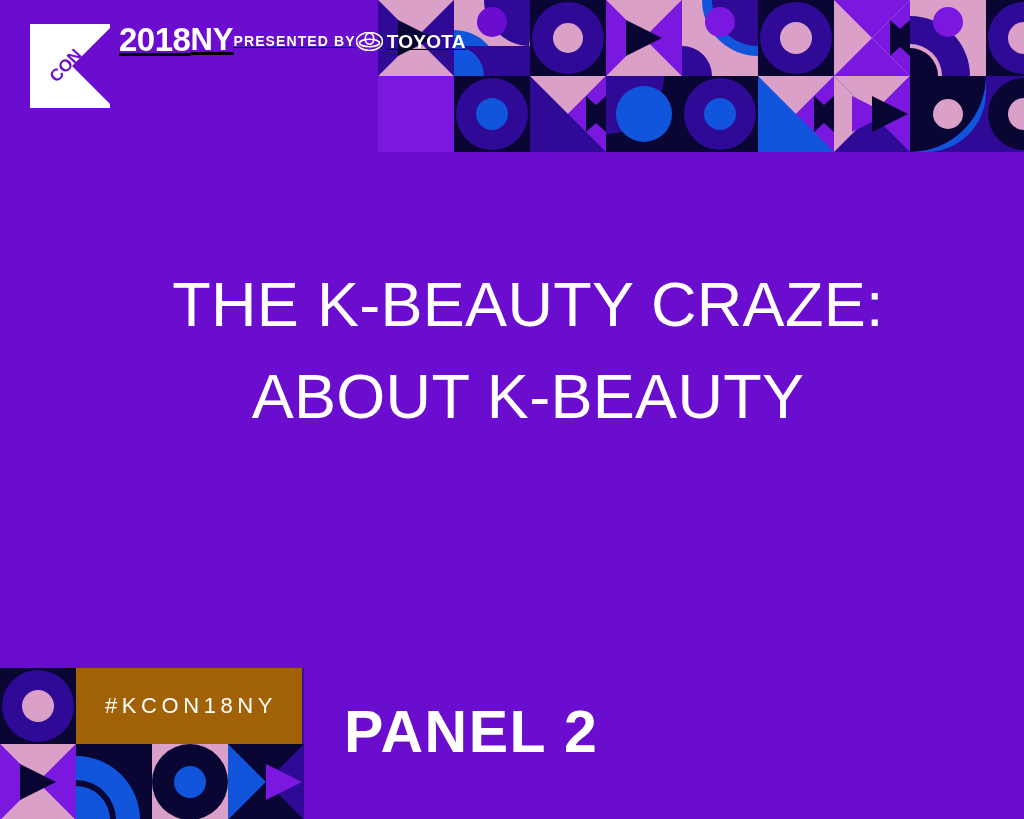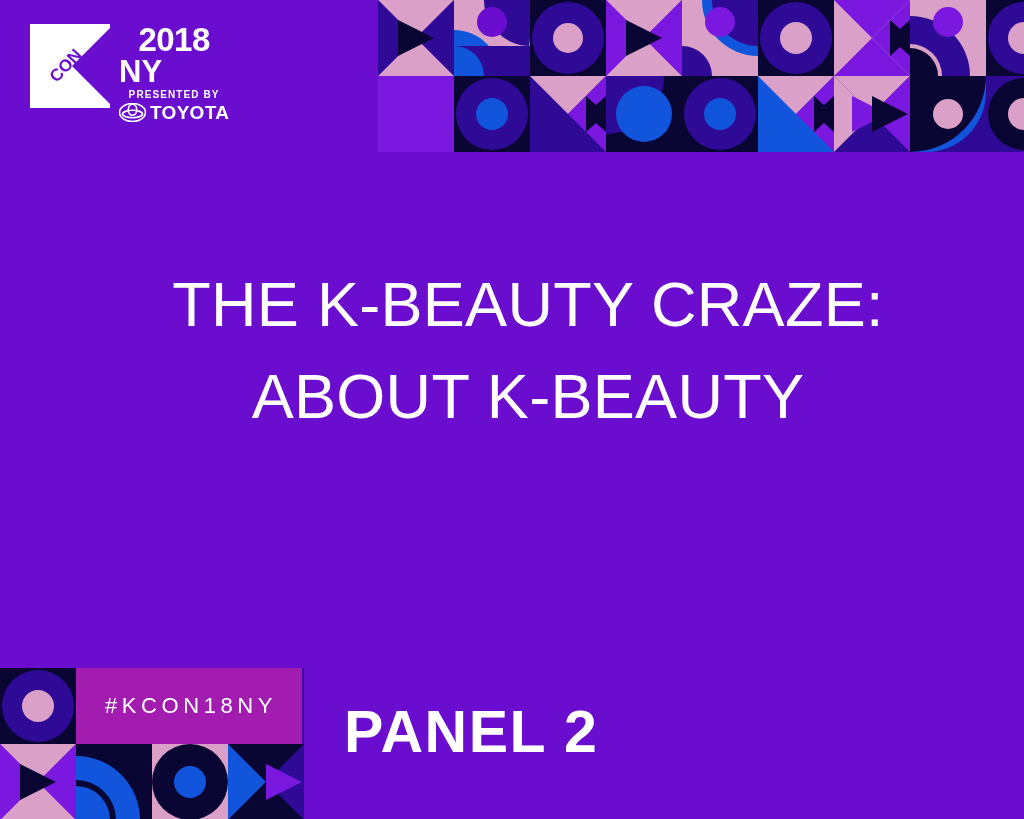--- a/index.html
+++ b/index.html
@@ -28,42 +28,43 @@
     z-index: 6;
   }
   #kcon-mark {
     width: 84px;
     height: 86px;
     flex: 0 0 auto;
     margin-right: 9px;
   }
   #logo-right {
     display: flex;
-    flex-direction: column;
+    flex-direction: row;
     align-items: center;
     padding-top: 2px;
+    text-decoration: underline;
   }
   .logo-year {
     font-size: 33px;
     font-weight: bold;
     color: #fff;
     letter-spacing: -0.5px;
     line-height: 0.96;
     font-family: "Liberation Sans", sans-serif;
   }
   .logo-city {
     font-size: 31px;
     font-weight: bold;
     color: #fff;
     letter-spacing: 0px;
     line-height: 1.0;
     align-self: flex-start;
   }
   .logo-presented {
-    font-size: 10px;
+    font-size: 14px;
     font-weight: bold;
     color: #fff;
     letter-spacing: 1.1px;
     margin-top: 3px;
     line-height: 1;
   }
   #toyota-row {
     display: flex;
     align-items: center;
     margin-top: 3px;
@@ -120,21 +121,21 @@
     font-family: "Liberation Sans", sans-serif;
   }
 
   
   #hashtag-panel {
     position: absolute;
     left: 76px;
     top: 668px;
     width: 226px;
     height: 76px;
-    background: #a21caf;
+    background: #a16207;
     z-index: 4;
     display: flex;
     align-items: center;
     justify-content: center;
   }
   #hashtag-text {
     color: #FFFFFF;
     font-size: 22px;
     letter-spacing: 4.6px;
     font-weight: normal;

